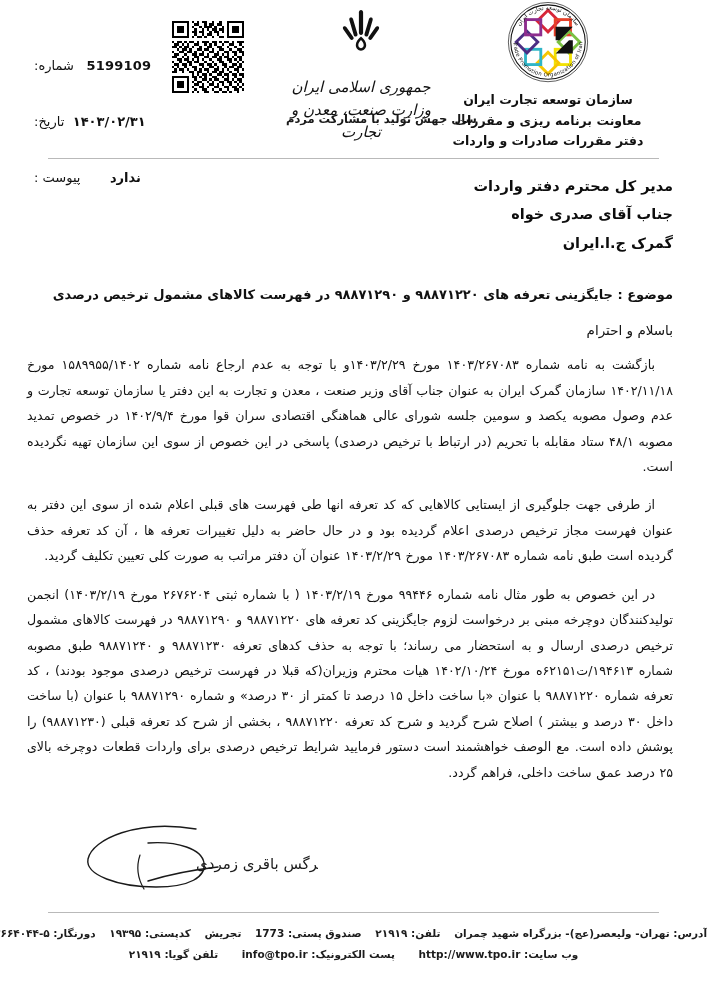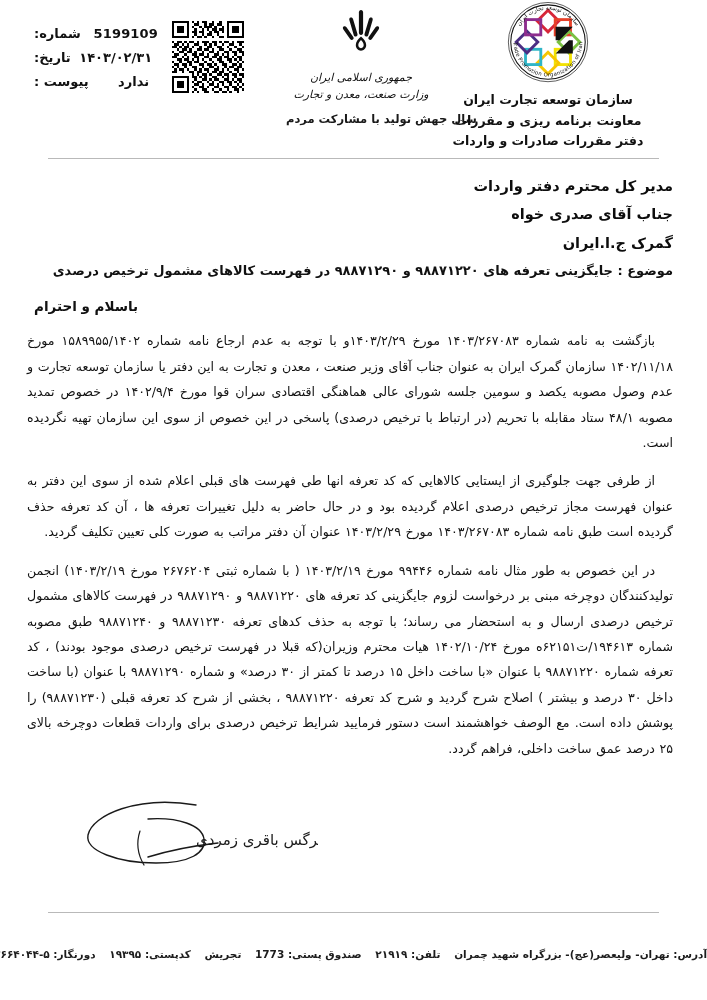--- a/index.html
+++ b/index.html
@@ -22,36 +22,36 @@
   
   .meta{
     position:absolute;top:26px;left:34px;width:170px;
     text-align:left;direction:rtl;
   }
   .meta-row{
     display:flex;justify-content:flex-end;align-items:baseline;
     gap:8px;margin-bottom:9px;font-size:13px;font-weight:bold;
     letter-spacing:.2px;
   }
-  .meta-label{font-weight:bold;}
+  .meta-label{font-weight:normal;margin-top:32px;}
   .meta-value{font-weight:bold;min-width:74px;text-align:center;}
 
   
   .qr{
     position:absolute;top:16px;left:172px;width:72px;height:82px;
     display:block;
   }
 
   
   .emblem-block{
     position:absolute;top:6px;left:286px;width:150px;text-align:center;
   }
   .emblem-svg{display:block;margin:0 auto;}
   .emblem-text{
-    margin-top:12px;font-size:11px;line-height:1.5;color:#111;
+    margin-top:18px;font-size:15px;line-height:1.5;color:#111;
     font-family:"DejaVu Sans",sans-serif;
   }
   .emblem-text span{display:block;font-style:italic;}
 
   
   .slogan{
     position:absolute;top:112px;left:286px;width:220px;
     text-align:left;font-size:11.5px;font-weight:bold;color:#1a1a1a;
   }
 
@@ -75,26 +75,26 @@
   
   .addressee{
     margin:22px 34px 0 34px;text-align:right;
   }
   .addressee div{
     font-size:14.5px;font-weight:bold;line-height:1.95;color:#0d0d0d;
   }
 
   
   .subject{
-    margin:2px 34px 0 34px;text-align:right;
+    margin:26px 34px 0 34px;text-align:right;
     font-size:13px;font-weight:bold;line-height:1.8;
   }
   .greeting{
-    margin:16px 34px 0 34px;text-align:left;
-    font-size:13.5px;font-weight:bold;
+    margin:16px 34px 0 34px;text-align:right;
+    font-size:13.5px;font-weight:normal;
   }
 
   
   .body-copy{margin:14px 34px 0 27px;}
   .para{
     text-align:justify;
     text-align-last:right;
     font-size:12.6px;
     line-height:2.02;
     color:#121212;
@@ -296,15 +296,23 @@
       <span>تلفن:</span>
       <span>۲۱۹۱۹</span><span class="sep"></span>
       <span>صندوق پستی:</span>
       <span>1773</span><span class="sep"></span>
       <span>تجریش</span><span class="sep"></span>
       <span>کدپستی:</span>
       <span>۱۹۳۹۵</span><span class="sep"></span>
       <span>دورنگار:</span>
       <span class="ltr">۲۲۶۶۴۰۴۴-۵</span>
     </div>
+    <div class="footer-line">
+      <span>وب سایت:</span>
+      <span class="ltr">http://www.tpo.ir</span><span class="sep"></span><span class="sep"></span>
+      <span>پست الکترونیک:</span>
+      <span class="ltr">info@tpo.ir</span><span class="sep"></span><span class="sep"></span>
+      <span>تلفن گویا:</span>
+      <span>۲۱۹۱۹</span>
+    </div>
   </div>
 
 </div>
 
 </body></html>

